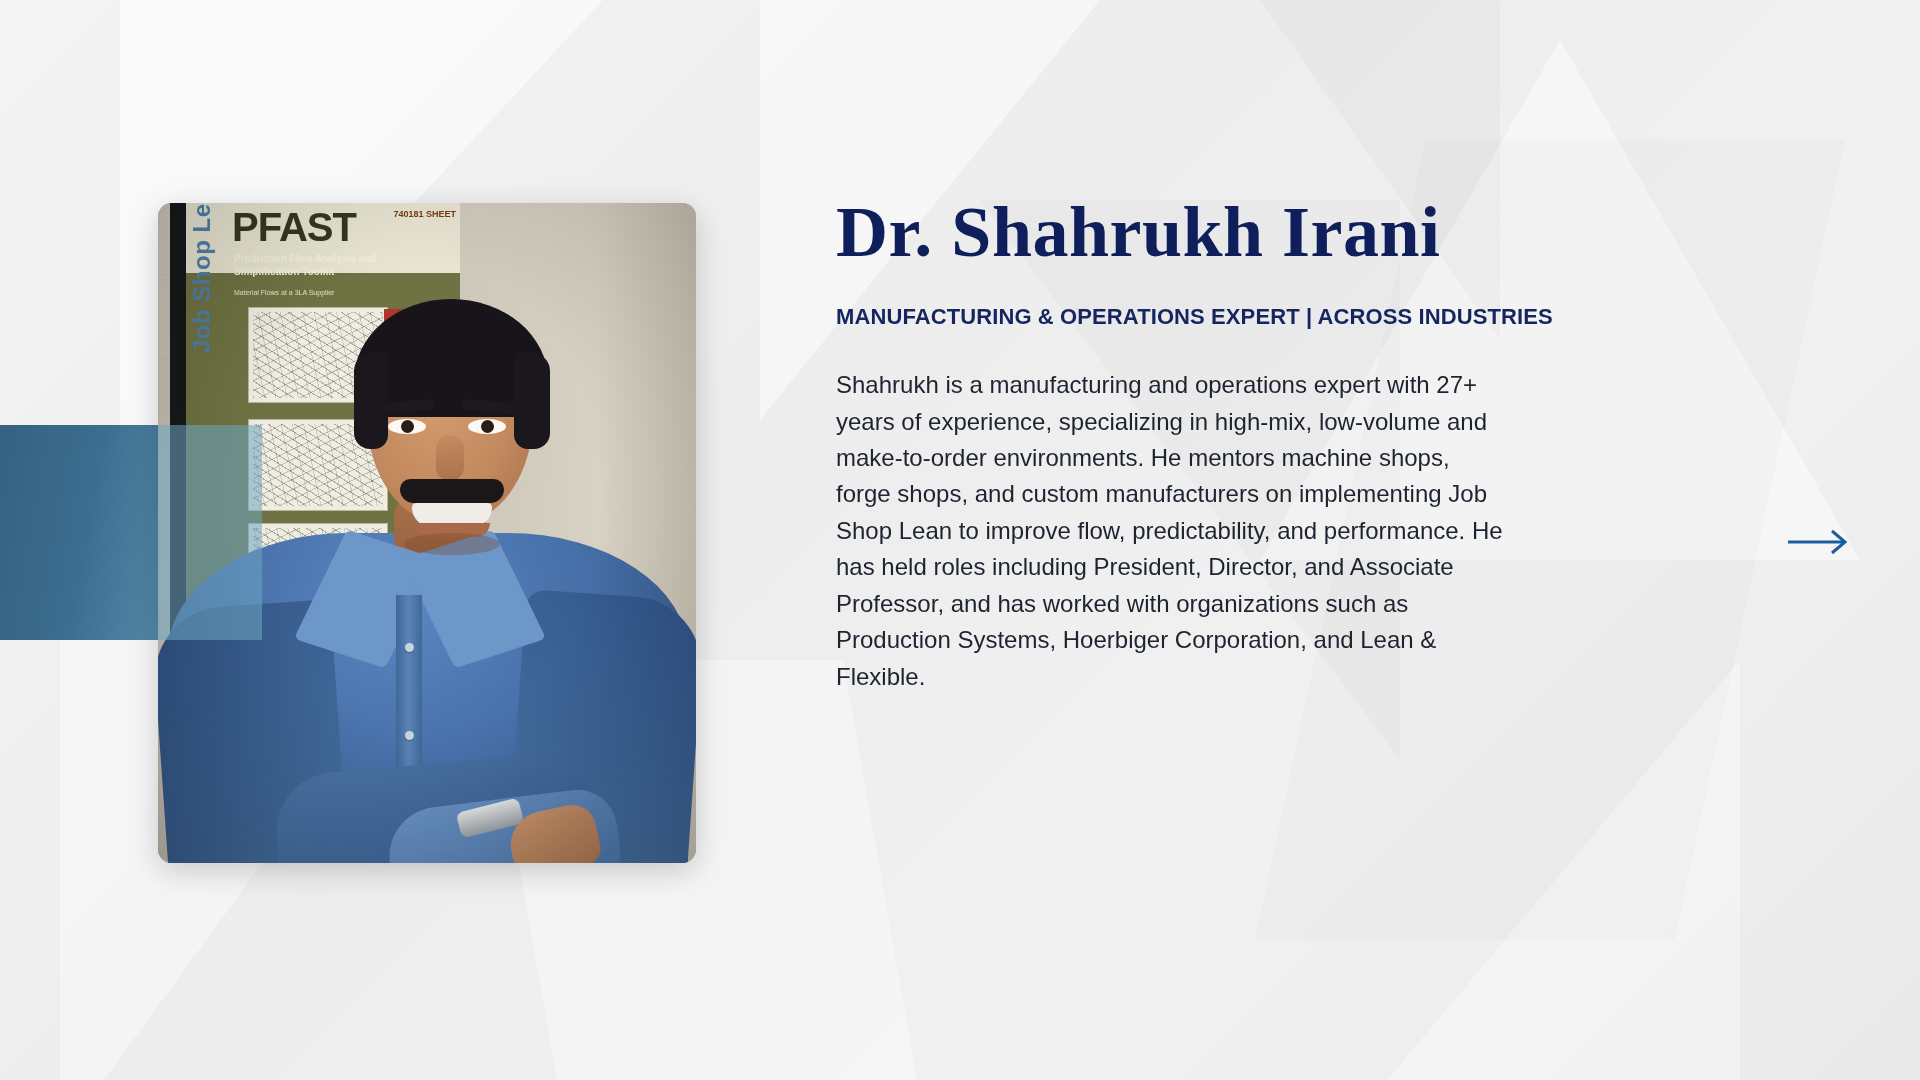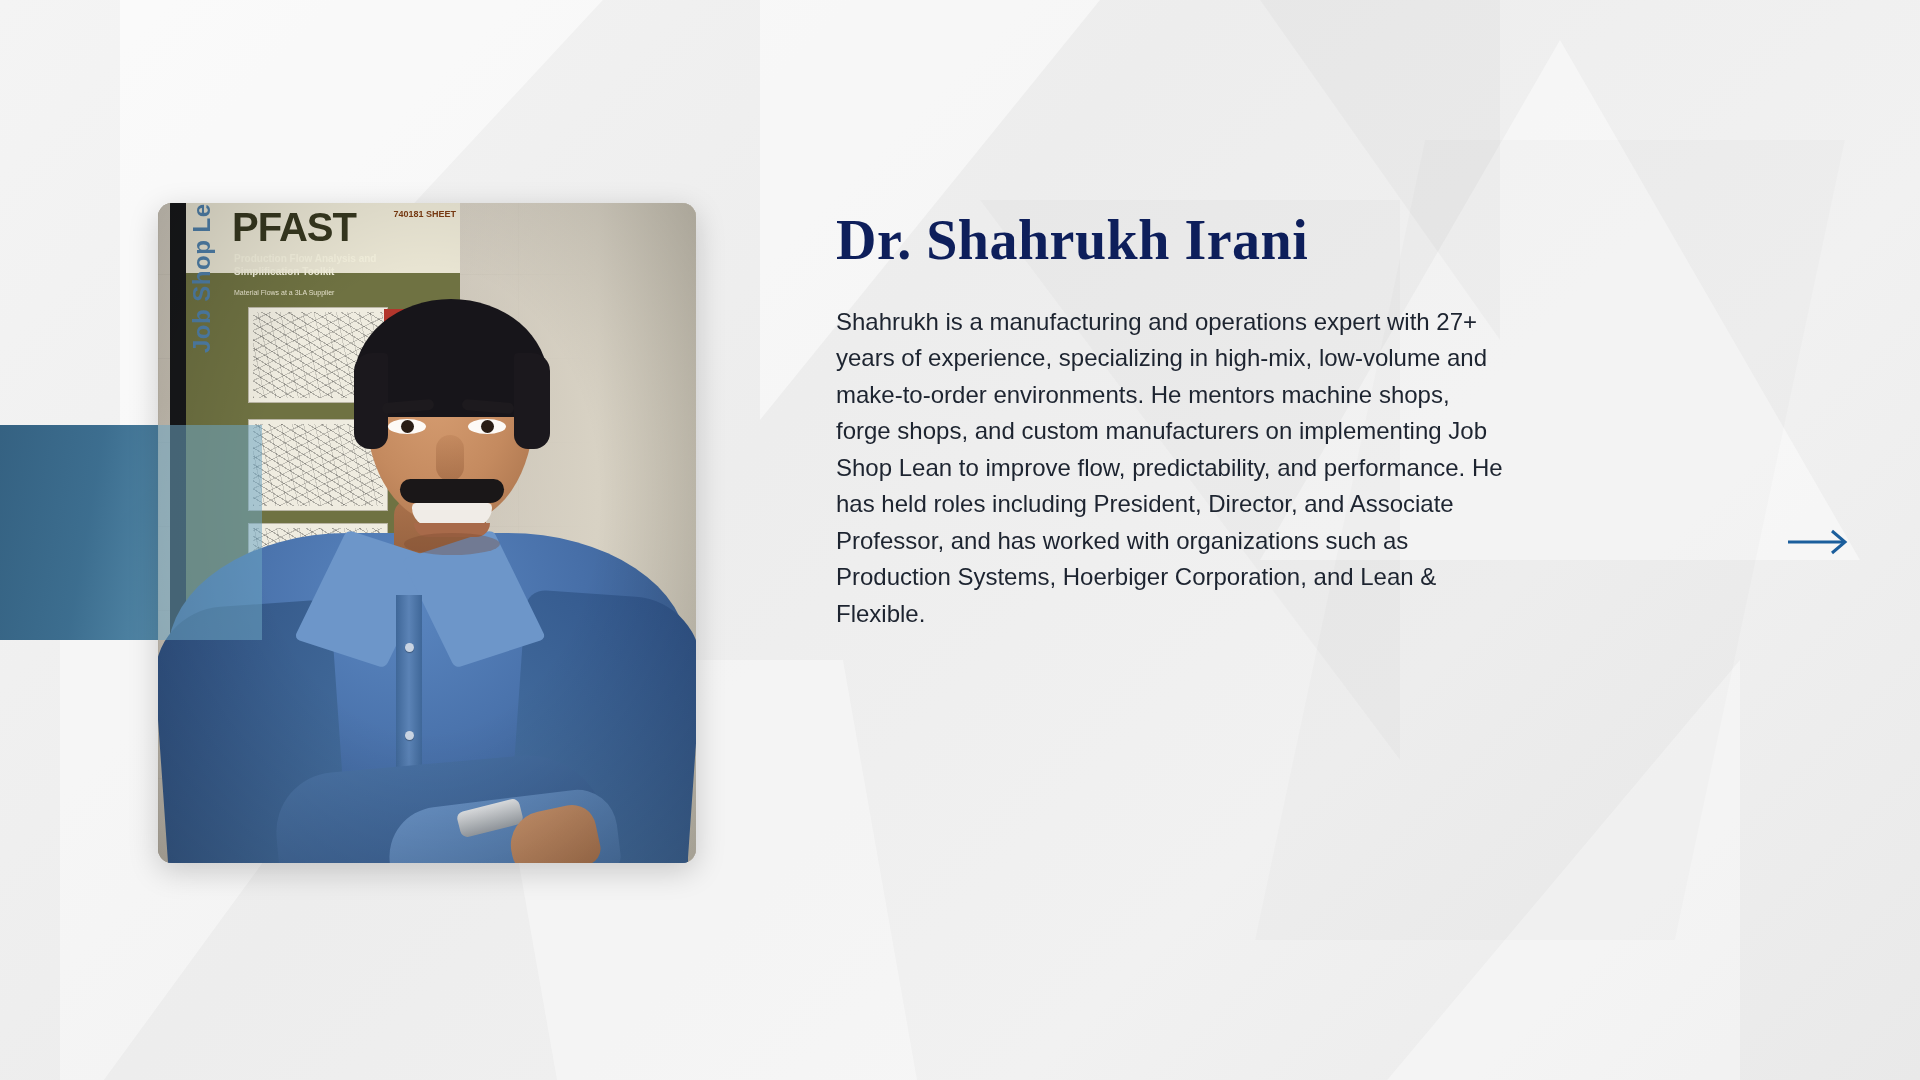--- a/index.html
+++ b/index.html
@@ -438,26 +438,25 @@
 
   
   .content {
     position: absolute;
     left: 836px;
     top: 196px;
     width: 740px;
   }
   .name {
     font-family: "Liberation Serif", serif;
-    font-size: 56px;
+    font-size: 72px;
     line-height: 1.0;
     color: #0e1f5b;
     letter-spacing: 0.5px;
     white-space: nowrap;
-    margin-top: 16px;
   }
   .subtitle {
     margin-top: 34px;
     font-size: 22px;
     font-weight: bold;
     line-height: 1.32;
     color: #14255f;
     letter-spacing: 0.1px;
     max-width: 718px;
   }
@@ -565,20 +564,21 @@
         <div class="chin-shadow"></div>
       </div>
 
       <div class="photo-vignette"></div>
     </div>
   </div>
   <div class="accent-bar-overlay"></div>
 
   <div class="content">
     <h1 class="name">Dr. Shahrukh Irani</h1>
+    <div class="subtitle">MANUFACTURING &amp; OPERATIONS EXPERT | ACROSS INDUSTRIES</div>
     <p class="bio">Shahrukh is a manufacturing and operations expert with 27+ years of experience, specializing in high-mix, low-volume and make-to-order environments. He mentors machine shops, forge shops, and custom manufacturers on implementing Job Shop Lean to improve flow, predictability, and performance. He has held roles including President, Director, and Associate Professor, and has worked with organizations such as Production Systems, Hoerbiger Corporation, and Lean &amp; Flexible.</p>
   </div>
 
   <div class="next-arrow" title="Next">
     <svg width="76" height="40" viewBox="0 0 76 40">
       <line x1="6" y1="20" x2="62" y2="20" stroke="#1B5E9C" stroke-width="3"></line>
       <polyline points="50,9 63,20 50,31" fill="none" stroke="#1B5E9C" stroke-width="3"></polyline>
     </svg>
   </div>
 

